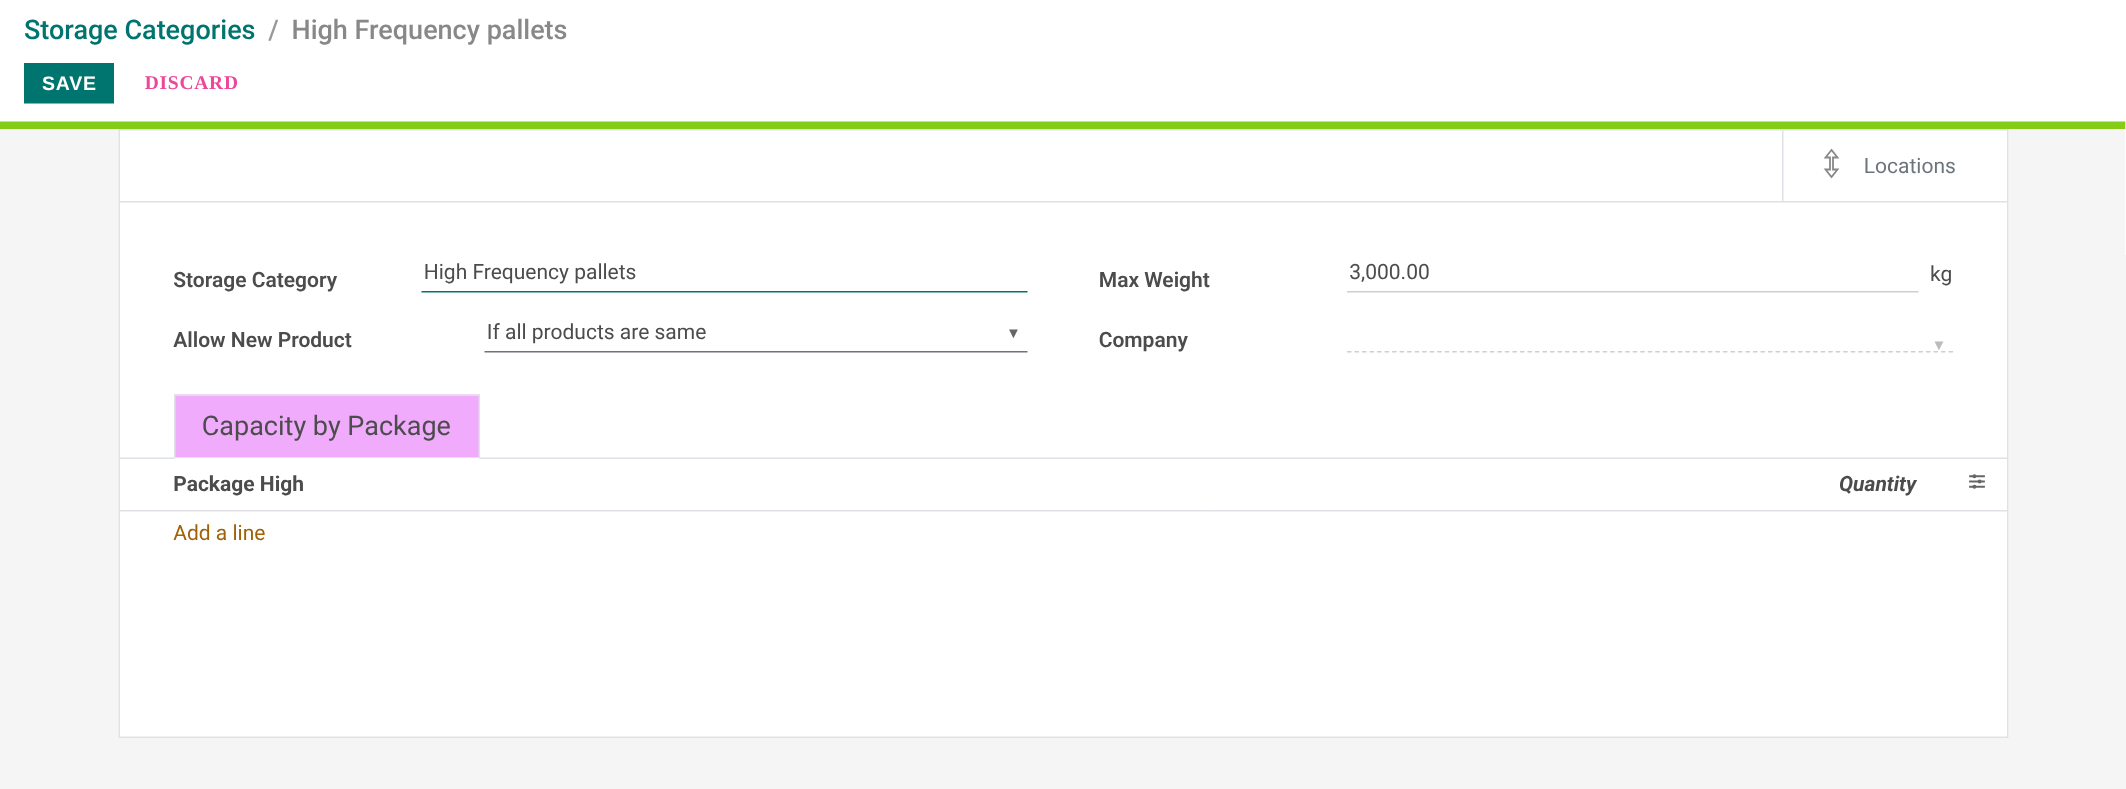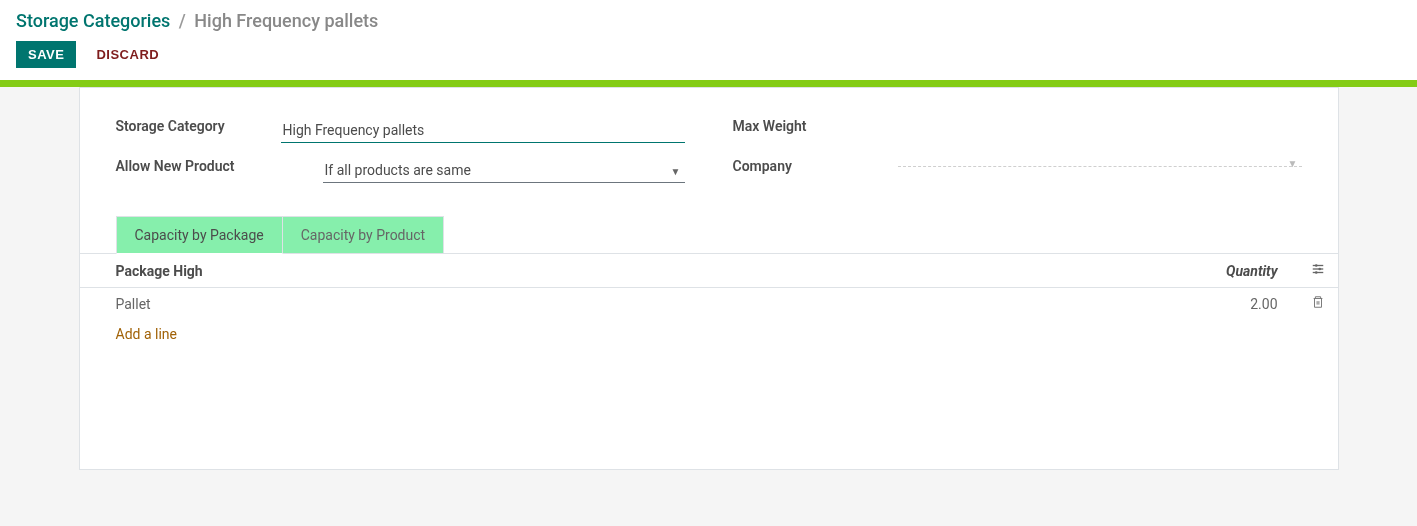--- a/index.html
+++ b/index.html
@@ -8,21 +8,21 @@
       padding: 0;
     }
     body {
       font-family: -apple-system, BlinkMacSystemFont, "Segoe UI", Roboto, "Helvetica Neue", Arial, sans-serif;
       font-size: 14px;
       color: #4c4c4c;
       background: #ffffff;
     }
     .header-bar {
       padding: 10px 32px 12px 16px;
-      border-bottom: 7px solid #84cc16;
+      border-bottom: 5px solid #84cc16;
       background: #ffffff;
     }
     .breadcrumb {
       font-size: 18px;
       font-weight: 500;
       margin-bottom: 10px;
     }
     .breadcrumb-root {
       color: #00756f;
       cursor: pointer;
@@ -44,27 +44,28 @@
       color: #ffffff;
       border: none;
       padding: 6px 12px;
       font-size: 13px;
       font-weight: 600;
       letter-spacing: 0.5px;
       cursor: pointer;
     }
     .btn-discard {
       background: transparent;
-      color: #7f1d1d;
+      color: #ec4899;
       border: none;
       padding: 6px 4px;
       font-size: 13px;
       font-weight: 600;
       letter-spacing: 0.5px;
       cursor: pointer;
+      font-family: Liberation Serif, serif;
     }
     .page-body {
       background: #f5f5f5;
       padding: 0;
       min-height: 440px;
     }
     .form-sheet {
       max-width: 1260px;
       margin: 0 auto;
       background: #ffffff;
@@ -101,21 +102,21 @@
       grid-template-columns: 1fr 1fr;
       gap: 0 48px;
     }
     .form-col {
       display: flex;
       flex-direction: column;
       gap: 10px;
     }
     .form-row {
       display: flex;
-      align-items: flex-start;
+      align-items: flex-end;
       min-height: 30px;
     }
     .form-label {
       width: 165px;
       font-weight: 600;
       color: #4c4c4c;
       flex-shrink: 0;
     }
     .form-field {
       flex: 1;
@@ -184,22 +185,22 @@
     .tabs {
       display: flex;
       margin-top: 28px;
     }
     .tab {
       padding: 10px 18px;
       border: 1px solid #dee2e6;
       border-bottom: none;
       color: #666;
       cursor: pointer;
-      background: #86efac;
-      font-size: 14px;
+      background: #f0abfc;
+      font-size: 18px;
       position: relative;
     }
     .tab.active {
       color: #4c4c4c;
       border-bottom: 1px solid #ffffff;
       z-index: 2;
       margin-bottom: -1px;
     }
     .tab:not(.active) {
       border-left: none;
@@ -270,20 +271,30 @@
   </div>
   <div class="action-row">
     <button class="btn-save">SAVE</button>
     <button class="btn-discard">DISCARD</button>
   </div>
 </div>
 
 <div class="page-body">
   <div class="form-sheet">
 
+    <div class="button-box">
+      <div class="stat-button">
+        <span>
+          <svg viewBox="0 0 16 20">
+            <path d="M8 1 L4 6 L7 6 L7 14 L4 14 L8 19 L12 14 L9 14 L9 6 L12 6 Z" fill="none" stroke="#888" stroke-width="1.2"></path>
+          </svg>
+        </span>
+        <span>Locations</span>
+      </div>
+    </div>
 
     <div class="form-body">
       <div class="form-grid">
         <div class="form-col">
           <div class="form-row">
             <div class="form-label">Storage Category</div>
             <div class="form-field">
               <input type="text" class="text-input" value="High Frequency pallets" style="">
             </div>
           </div>
@@ -292,34 +303,37 @@
             <div class="form-field">
               <div class="select-input">If all products are same</div>
               <span class="select-caret">▼</span>
             </div>
           </div>
         </div>
 
         <div class="form-col">
           <div class="form-row">
             <div class="form-label">Max Weight</div>
+            <div class="form-field">
+              <input type="text" class="text-input-plain" value="3,000.00" style="">
+              <span class="unit-suffix">kg</span>
+            </div>
           </div>
           <div class="form-row">
             <div class="form-label">Company</div>
             <div class="form-field">
               <div class="company-select"></div>
               <span class="select-caret" style="color:#bbb">▼</span>
             </div>
           </div>
         </div>
       </div>
 
       <div class="tabs">
         <div class="tab active">Capacity by Package</div>
-        <div class="tab">Capacity by Product</div>
       </div>
     </div>
 
     <div class="tab-content">
       <table class="data-table">
         <thead>
           <tr>
             <th>Package High</th>
             <th class="qty-col">Quantity</th>
             <th class="action-col">
@@ -331,31 +345,20 @@
                   <circle cx="10" cy="8" r="1.5" fill="#666"></circle>
                   <line x1="2" y1="12" x2="14" y2="12" stroke="#666" stroke-width="1.5"></line>
                   <circle cx="6" cy="12" r="1.5" fill="#666"></circle>
                 </svg>
               </span>
             </th>
           </tr>
         </thead>
         <tbody>
           <tr>
-            <td>Pallet</td>
-            <td class="qty-col">2.00</td>
-            <td class="action-col">
-              <span class="delete-icon">
-                <svg viewBox="0 0 16 16" width="14" height="14">
-                  <path d="M3 4 L13 4 M5 4 L5 2 L11 2 L11 4 M4 4 L4 14 L12 14 L12 4 M7 7 L7 11 M9 7 L9 11" fill="none" stroke="#777" stroke-width="1.1"></path>
-                </svg>
-              </span>
-            </td>
-          </tr>
-          <tr>
             <td colspan="3">
               <span class="add-line">Add a line</span>
             </td>
           </tr>
         </tbody>
       </table>
       <div class="sheet-padding-bottom"></div>
     </div>
 
   </div>

